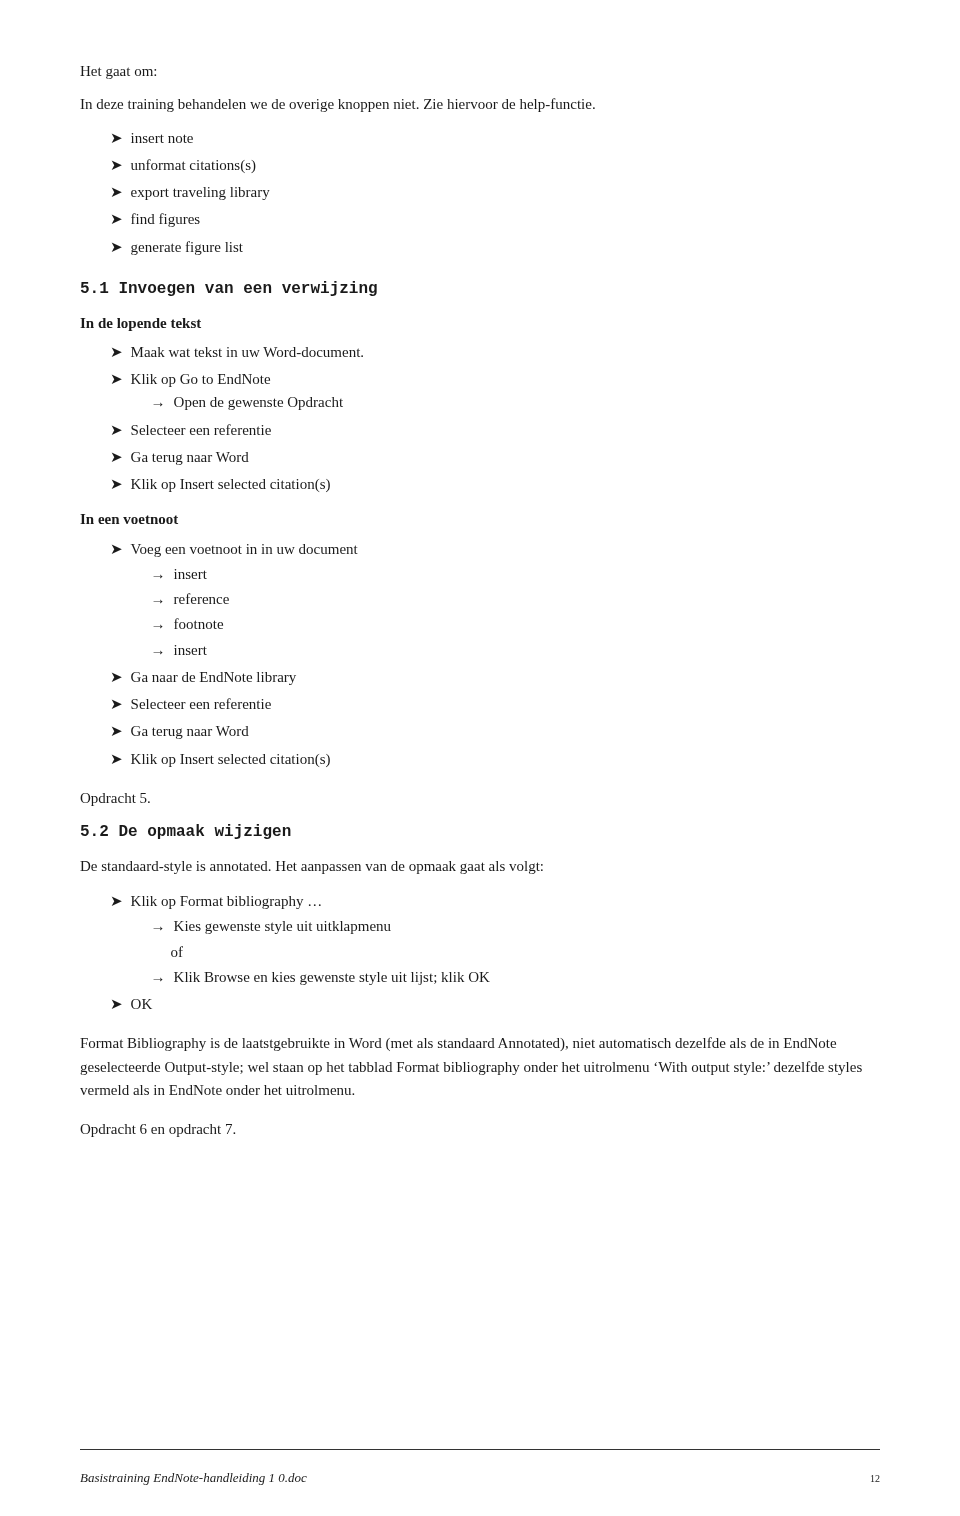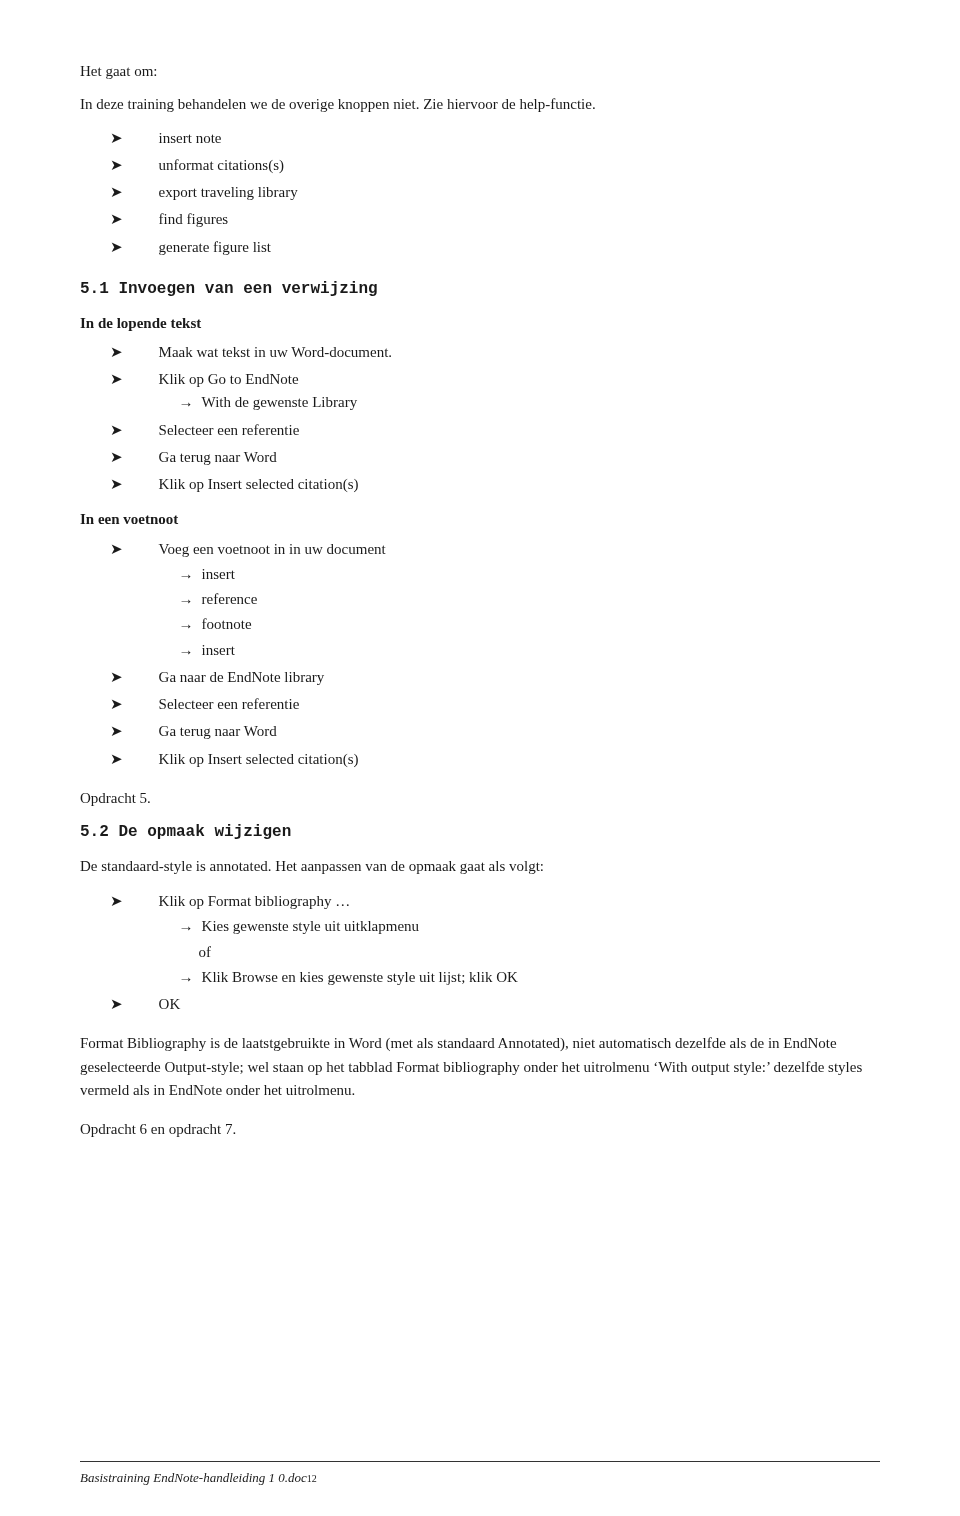--- a/index.html
+++ b/index.html
@@ -52,34 +52,34 @@
       flex-shrink: 0;
       font-size: 15px;
     }
     .sub-arrow {
       margin-right: 8px;
       flex-shrink: 0;
       font-size: 15px;
     }
     .bullet-content {
       flex: 1;
-      margin-left: 28px;
     }
     .indent-1 {
       margin-left: 30px;
     }
     .footer {
       position: absolute;
       bottom: 30px;
       left: 80px;
       right: 80px;
       display: flex;
+      justify-content: space-between;
       align-items: center;
       border-top: 1px solid #333;
-      padding-top: 8px;
+      padding-top: 20px;
     }
     .footer-text {
       font-style: italic;
       font-size: 13px;
     }
     .footer-page {
       font-size: 10px;
     }
     .mb-4 { margin-bottom: 4px; }
     .mb-12 { margin-bottom: 12px; }
@@ -128,21 +128,21 @@
       <span class="bullet-arrow">➤</span>
       <span class="bullet-content">Maak wat tekst in uw Word-document.</span>
     </li>
     <li class="bullet-item mb-4">
       <span class="bullet-arrow">➤</span>
       <span class="bullet-content">
         <span>Klik op Go to EndNote</span>
         <br>
         <span style="display:flex;align-items:flex-start;margin-left:20px;">
           <span class="sub-arrow">→</span>
-          <span>With de gewenste Library</span>
+          <span>Open de gewenste Opdracht</span>
         </span>
       </span>
     </li>
     <li class="bullet-item mb-4">
       <span class="bullet-arrow">➤</span>
       <span class="bullet-content">Selecteer een referentie</span>
     </li>
     <li class="bullet-item mb-4">
       <span class="bullet-arrow">➤</span>
       <span class="bullet-content">Ga terug naar Word</span>

